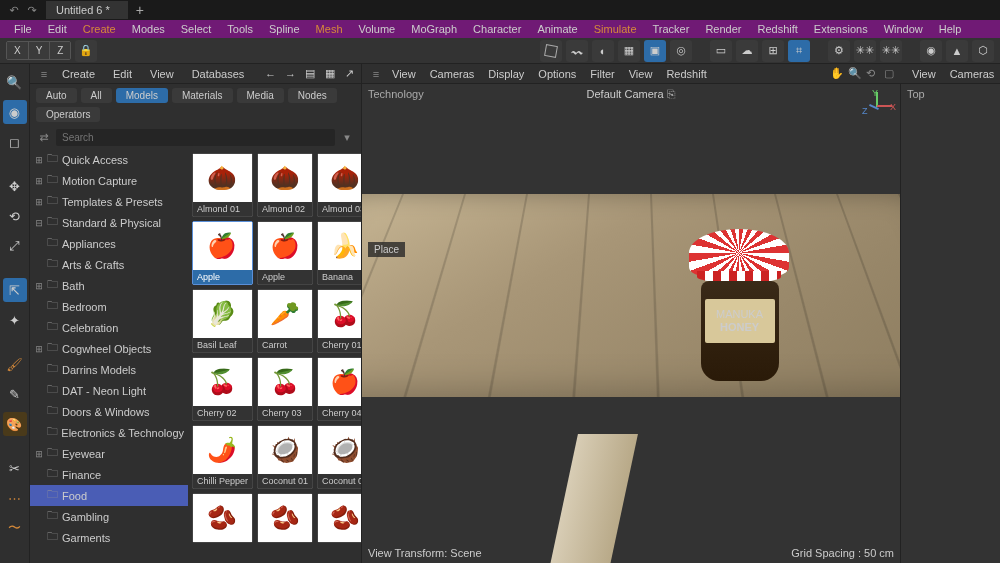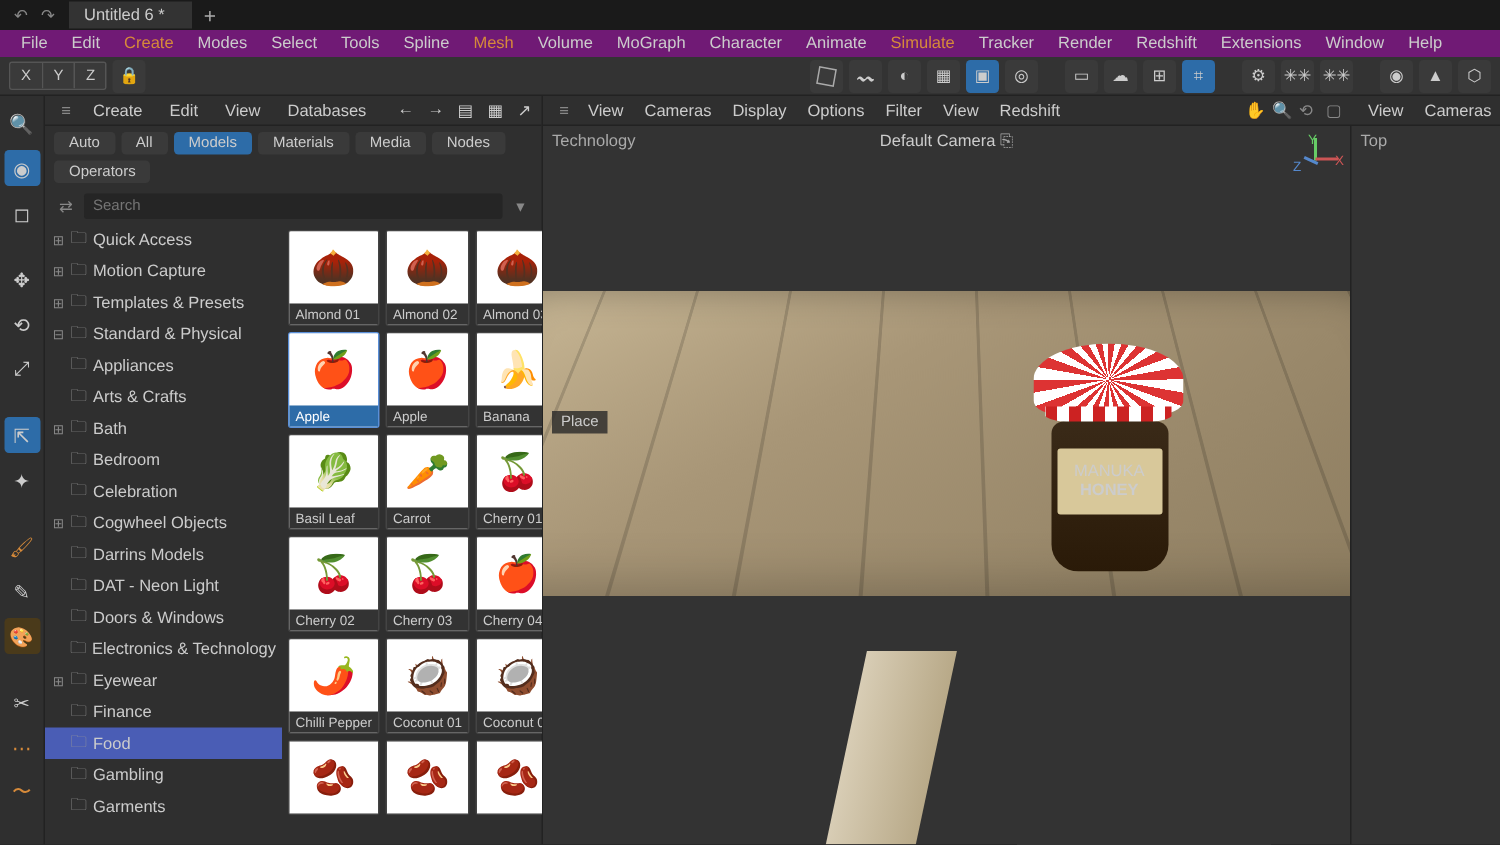--- a/index.html
+++ b/index.html
@@ -68,21 +68,21 @@
 .gz { position: absolute; left: 0; top: 14px; color: #58c; font-size: 9px; }
 .scene { position: absolute; inset: 0; }
 .table-top { position: absolute; left: -20px; top: 110px; right: -20px; height: 260px; background: linear-gradient(135deg, #c9b896 0%, #a89677 40%, #8a7a5d 100%); transform: perspective(800px) rotateX(55deg); transform-origin: top; box-shadow: inset 0 0 40px rgba(0,0,0,.3); }
 .table-top::before { content: ""; position: absolute; inset: 0; background: repeating-linear-gradient(90deg, rgba(0,0,0,0) 0, rgba(0,0,0,0) 60px, rgba(0,0,0,.15) 60px, rgba(0,0,0,.15) 62px); }
 .table-leg { position: absolute; left: 200px; top: 350px; width: 60px; height: 150px; background: linear-gradient(90deg, #d8cdb5, #b8a988); transform: skewX(-12deg); }
 .jar { position: absolute; left: 330px; top: 145px; width: 95px; height: 150px; }
 .jar-lid { width: 100px; height: 48px; margin: 0 -3px; background: repeating-conic-gradient(#d33 0 10deg, #fff 10deg 20deg); border-radius: 50px 50px 20px 20px / 24px 24px 10px 10px; position: relative; }
 .jar-lid::after { content: ""; position: absolute; bottom: -6px; left: 8px; right: 8px; height: 12px; background: repeating-linear-gradient(90deg, #c22 0 8px, #fff 8px 16px); border-radius: 0 0 50% 50%; }
 .jar-body { width: 78px; height: 100px; margin: 4px auto 0; background: linear-gradient(180deg, #3a2a18 0%, #2a1a08 100%); border-radius: 8px 8px 18px 18px; position: relative; }
 .jar-label { position: absolute; top: 18px; left: 4px; right: 4px; height: 44px; background: #d8c89a; border-radius: 2px; font-size: 6px; color: #3a2a18; text-align: center; display: flex; flex-direction: column; justify-content: center; line-height: 1.2; }
-.place-tag { position: absolute; left: 6px; top: 158px; background: rgba(40,40,40,.8); padding: 2px 6px; font-size: 10px; color: #ccc; z-index: 10; margin-top: 32px; }
+.place-tag { position: absolute; left: 6px; top: 158px; background: rgba(40,40,40,.8); padding: 2px 6px; font-size: 10px; color: #ccc; z-index: 10; }
 .vp-footer { position: absolute; bottom: 4px; left: 6px; right: 6px; display: flex; justify-content: space-between; font-size: 10px; color: #aaa; z-index: 10; }
 ::-webkit-scrollbar { width: 8px; }
 ::-webkit-scrollbar-track { background: #2a2a2a; }
 ::-webkit-scrollbar-thumb { background: #555; border-radius: 4px; }
 </style>
 </head>
 <body>
 
 <div class="title-bar">
   <div class="undo-redo">
@@ -415,19 +415,23 @@
           <div class="jar">
             <div class="jar-lid"></div>
             <div class="jar-body">
               <div class="jar-label">
                 <span>MANUKA</span>
                 <b>HONEY</b>
               </div>
             </div>
           </div>
         </div>
+        <div class="vp-footer">
+          <span>View Transform: Scene</span>
+          <span>Grid Spacing : 50 cm</span>
+        </div>
       </div>
       <div class="vp-side">
         <div class="vp-label">Top</div>
       </div>
     </div>
   </div>
 </div>
 
 </body></html>

